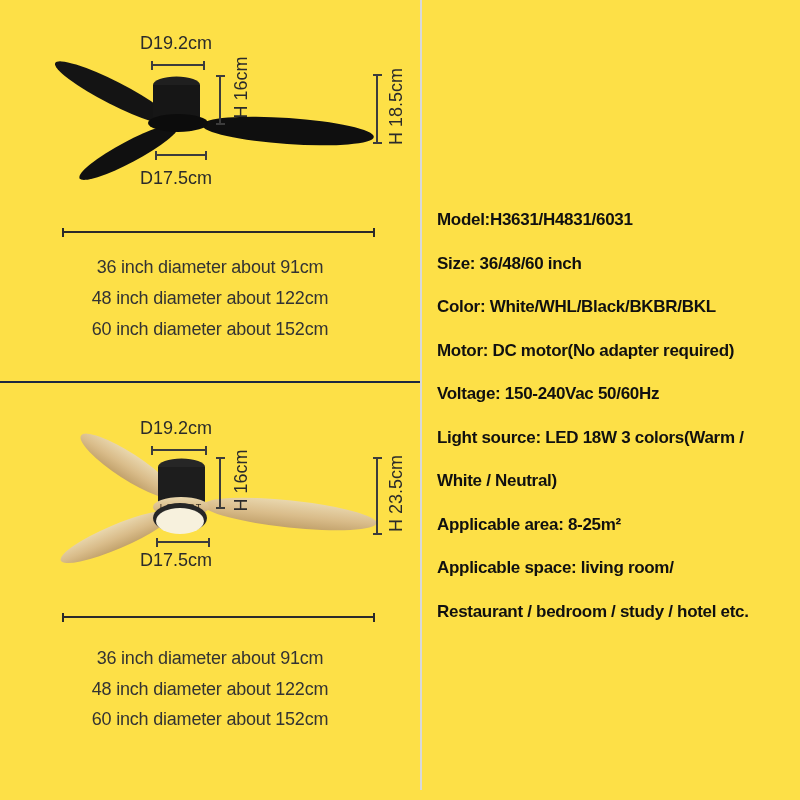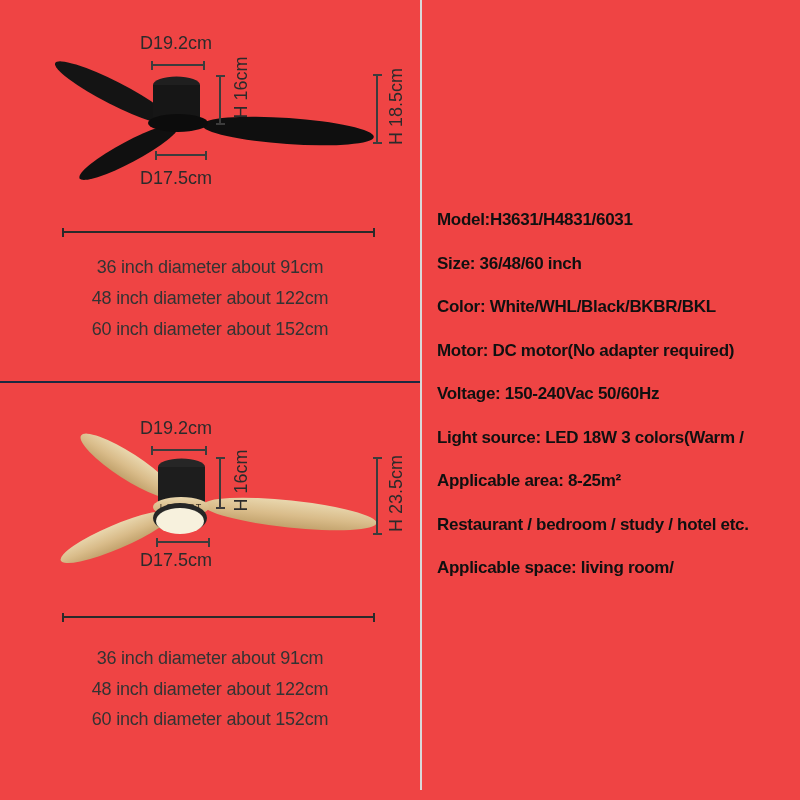--- a/index.html
+++ b/index.html
@@ -1,16 +1,16 @@
 <!DOCTYPE html>
 <html><head>
 <meta charset="utf-8">
 <style>
   html,body{margin:0;padding:0;background:#fff;}
-  #page{position:relative;width:800px;height:800px;background:#ef4444;overflow:hidden;
+  #page{position:relative;width:800px;height:800px;background:#fde047;overflow:hidden;
         font-family:"Liberation Sans", sans-serif;color:#222;}
 
   
   .v-divider{position:absolute;left:420px;top:0;width:2px;height:790px;background:#d9d9d9;}
   .h-divider{position:absolute;left:0;top:381px;width:420px;height:2px;background:#1c2940;}
 
   
   .fan-svg{position:absolute;left:0;display:block;}
 
   
@@ -117,18 +117,19 @@
     <div>60 inch diameter about 152cm</div>
   </div>
 
   <div class="specs">
     <div>Model:H3631/H4831/6031</div>
     <div>Size: 36/48/60 inch</div>
     <div>Color: White/WHL/Black/BKBR/BKL</div>
     <div>Motor: DC motor(No adapter required)</div>
     <div>Voltage: 150-240Vac 50/60Hz</div>
     <div>Light source: LED 18W 3 colors(Warm /</div>
+    <div>White / Neutral)</div>
     <div>Applicable area: 8-25m²</div>
+    <div>Applicable space: living room/</div>
     <div>Restaurant / bedroom / study / hotel etc.</div>
-    <div>Applicable space: living room/</div>
   </div>
 
 </div>
 
 </body></html>

